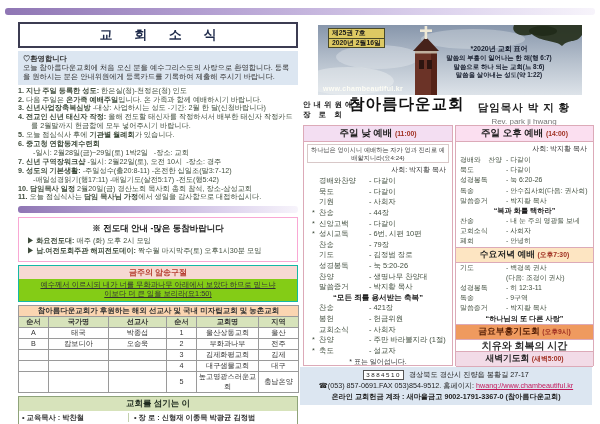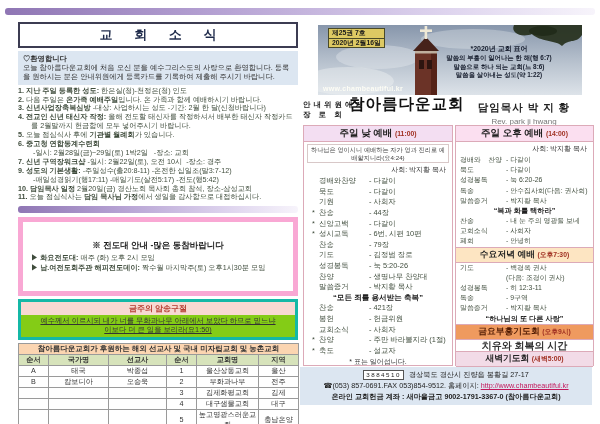--- a/index.html
+++ b/index.html
@@ -12,25 +12,25 @@
   #left{position:absolute;left:18px;top:22px;width:280px;}
   .titlebox{border:2px solid #3c3c52;text-align:center;font-size:13px;font-weight:bold;
             letter-spacing:9px;color:#1e2a4a;padding:2px 0 2px 9px;margin-bottom:3px;}
   .welcome{background:#dce6f1;padding:3px 5px;font-size:7.3px;line-height:9.2px;color:#2f2f2f;}
   .welcome .wt{font-weight:bold;}
   .news{margin-top:2px;font-size:7.2px;line-height:8.9px;color:#3f4c3c;}
   .ni{padding-left:13px;text-indent:-13px;white-space:pre-wrap;}
   .ni .no{font-weight:bold;margin-right:2px;}
   .ni .b{font-weight:bold;}
   #ribbon-mid{margin:4px 0;}
-  .jeondo{border:5px solid #f9a8d4;padding:18px 4px;}
+  .jeondo{border:1px solid #f9a8d4;padding:5px 4px;}
   .jt{text-align:center;font-weight:bold;font-size:8.5px;color:#222;margin-bottom:1px;}
   .ji{font-size:7.2px;line-height:9.6px;color:#3f4c3c;padding-left:4px;}
   .ji .b{font-weight:bold;}
-  .versebox{border:3px solid #14b8a6;margin-top:3px;}
+  .versebox{border:1px solid #14b8a6;margin-top:3px;}
   .vt{background:#f7d9d2;color:#b43b2e;font-weight:bold;text-align:center;font-size:8px;padding:1px 0;}
   .vb{background:#84cc16;text-align:center;font-size:7.3px;line-height:9.5px;white-space:pre-line;
       padding:1px 0 2px;color:#333;text-decoration:underline;}
   table.support{border-collapse:collapse;margin-top:3px;width:280px;table-layout:fixed;font-size:7.2px;}
   table.support td,table.support th{border:1px solid #9a9a9a;text-align:center;padding:0;height:9px;color:#333;}
   .sup-title{background:#fbd5b1;font-weight:bold;font-size:7.5px;color:#402a12;}
   .sup-head{background:#d7e3bb;font-weight:bold;}
   .servants{border:1px solid #8fa37a;margin-top:3px;}
   .st{background:#d7e3bb;text-align:center;font-weight:bold;font-size:8.5px;color:#1f2b1f;padding:1px 0;}
   .sb{display:flex;font-size:7.3px;line-height:9.8px;color:#333;font-weight:bold;padding:2px 3px;}
@@ -330,18 +330,18 @@
     <div class="subtitle">새벽에 내리는 만나</div>
   </div>
 
   <div id="footer">
     <div>
       <span class="postal">3884510</span>
       <span>경상북도 경산시 진량읍 봉황길 27-17</span>
     </div>
     <div>
       <span>☎(053) 857-0691.FAX 053)854-9512. 홈페이지:</span>
-      <span class="url">http://www.chambeautiful.kr</span>
+      <span class="url">hwang://www.chambeautiful.kr</span>
     </div>
     <div class="account">온라인 교회헌금 계좌 : 새마을금고 9002-1791-3367-0 (참아름다운교회)</div>
   </div>
 
 </div>
 
 </body></html>

